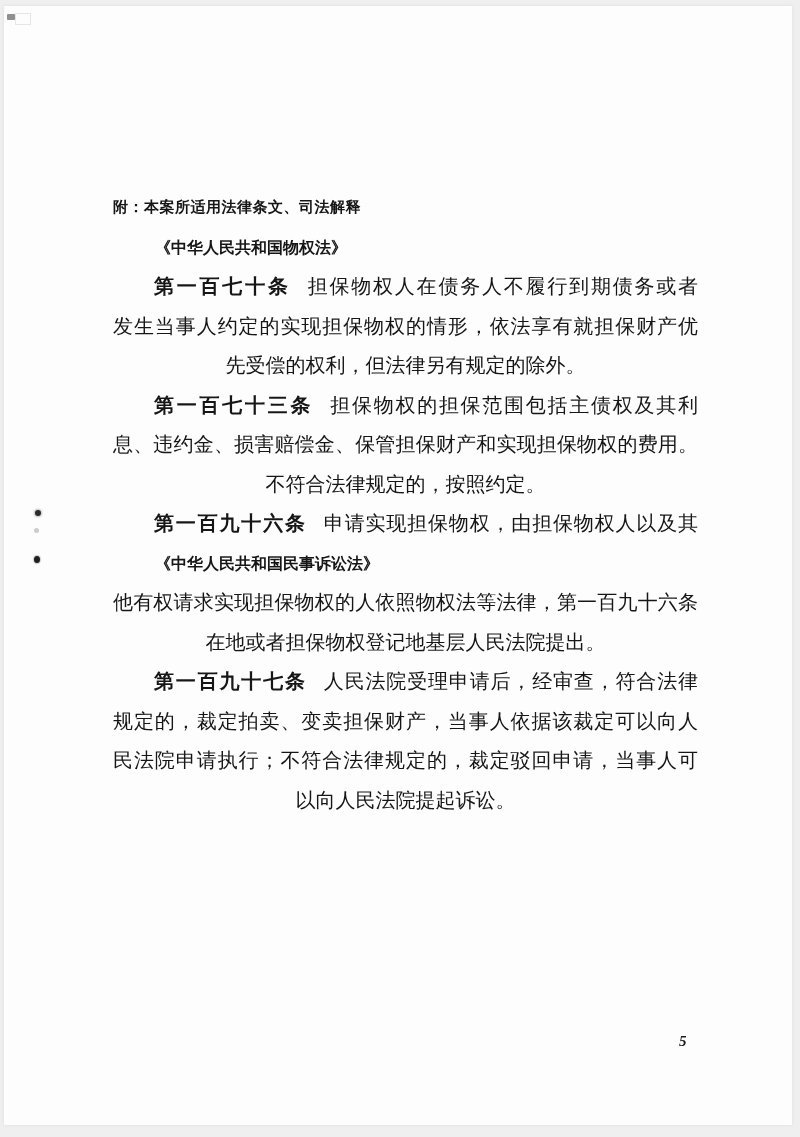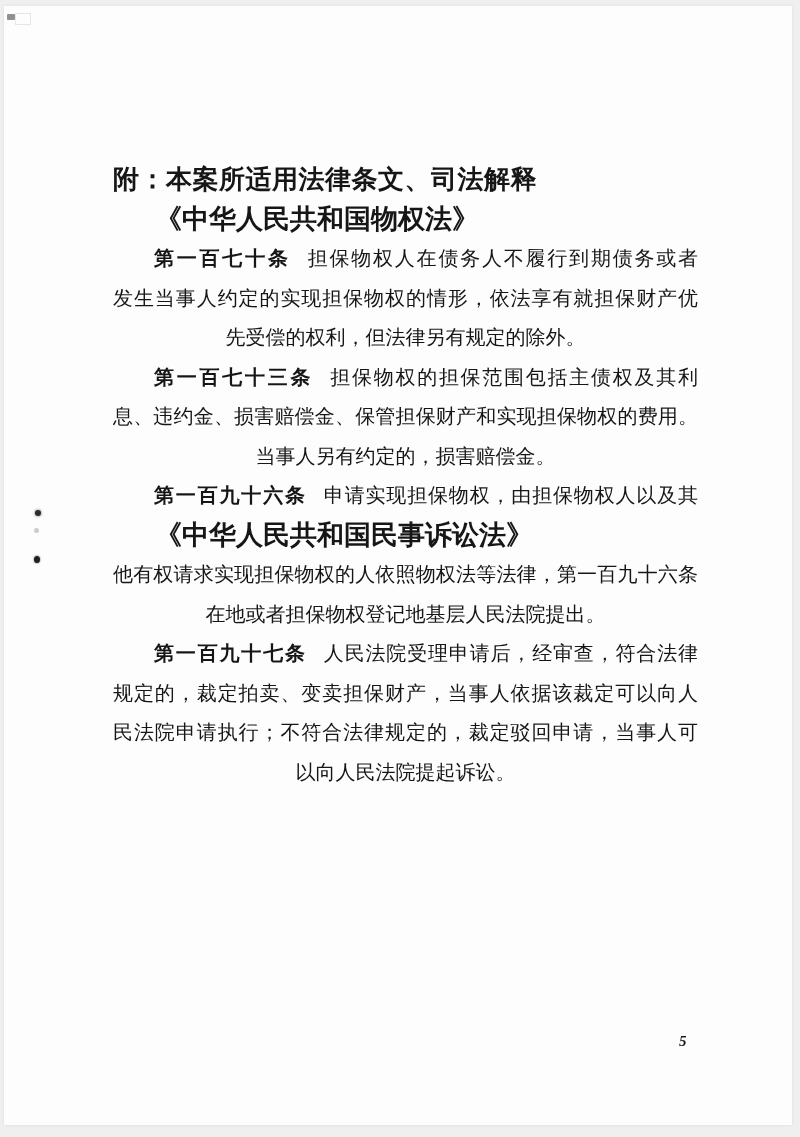--- a/index.html
+++ b/index.html
@@ -31,26 +31,27 @@
     color: #161616;
     font-size: 20px;
   }
   .line {
     height: 39.5px;
     line-height: 39.5px;
     white-space: nowrap;
   }
   .heading {
     font-weight: bold;
-    font-size: 26px;
+    font-size: 15px;
     letter-spacing: 0.5px;
+    margin-top: 28px;
   }
   .book-title {
     font-weight: bold;
-    font-size: 27px;
+    font-size: 16px;
     padding-left: 42px;
   }
   .art {
     text-align: justify;
     text-align-last: justify;
     text-indent: 41px;
   }
   .num {
     font-weight: bold;
     margin-right: 17px;
@@ -112,21 +113,21 @@
 <div class="mark m3"></div>
 
 <div class="textblock">
   <div class="line heading">附：本案所适用法律条文、司法解释</div>
   <div class="line book-title">《中华人民共和国物权法》</div>
   <div class="line art"><span class="num">第一百七十条</span><span>担保物权人在债务人不履行到期债务或者</span></div>
   <div class="line just">发生当事人约定的实现担保物权的情形，依法享有就担保财产优</div>
   <div class="line end">先受偿的权利，但法律另有规定的除外。</div>
   <div class="line art"><span class="num">第一百七十三条</span><span>担保物权的担保范围包括主债权及其利</span></div>
   <div class="line just">息、违约金、损害赔偿金、保管担保财产和实现担保物权的费用。</div>
-  <div class="line end">当事人另有约定的，损害赔偿金。</div>
+  <div class="line end">不符合法律规定的，按照约定。</div>
   <div class="line art"><span class="num">第一百九十六条</span><span>申请实现担保物权，由担保物权人以及其</span></div>
   <div class="line book-title">《中华人民共和国民事诉讼法》</div>
   <div class="line just">他有权请求实现担保物权的人依照物权法等法律，第一百九十六条</div>
   <div class="line end">在地或者担保物权登记地基层人民法院提出。</div>
   <div class="line art"><span class="num">第一百九十七条</span><span>人民法院受理申请后，经审查，符合法律</span></div>
   <div class="line just">规定的，裁定拍卖、变卖担保财产，当事人依据该裁定可以向人</div>
   <div class="line just">民法院申请执行；不符合法律规定的，裁定驳回申请，当事人可</div>
   <div class="line end">以向人民法院提起诉讼。</div>
 </div>
 

